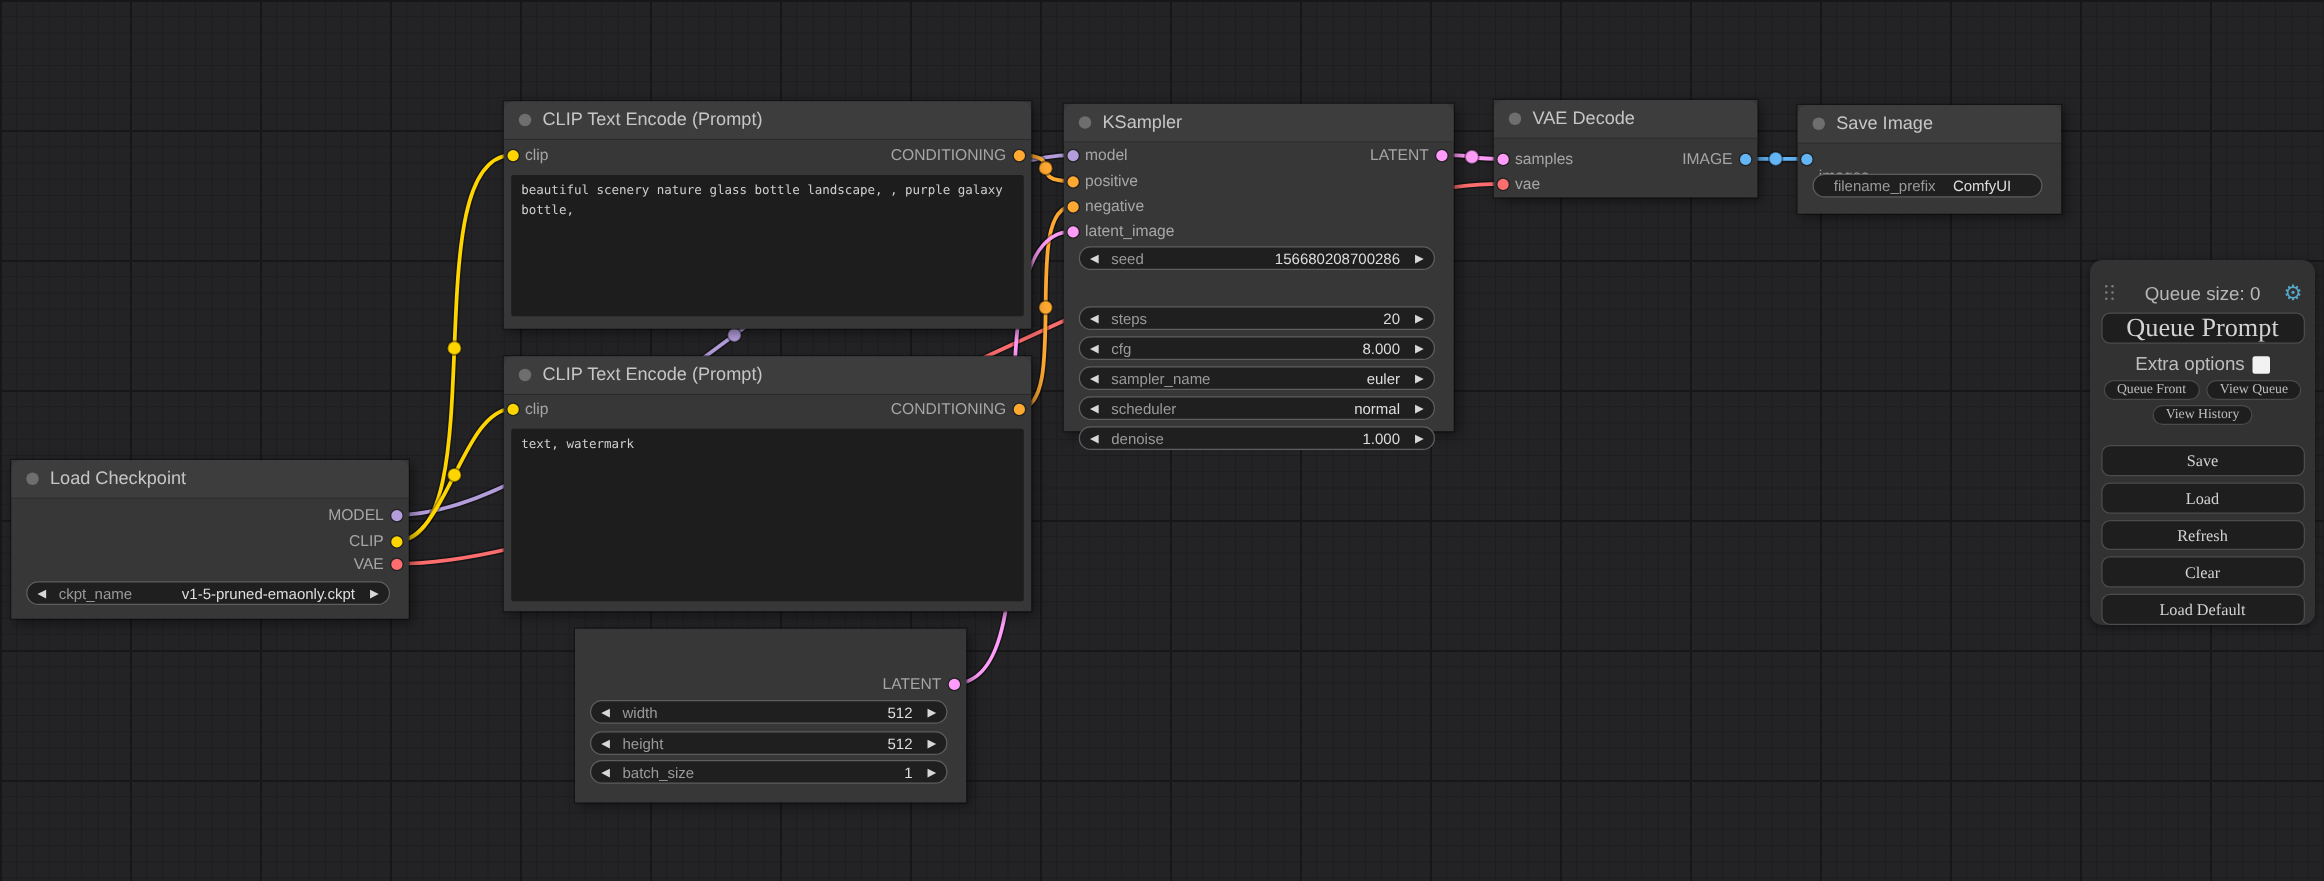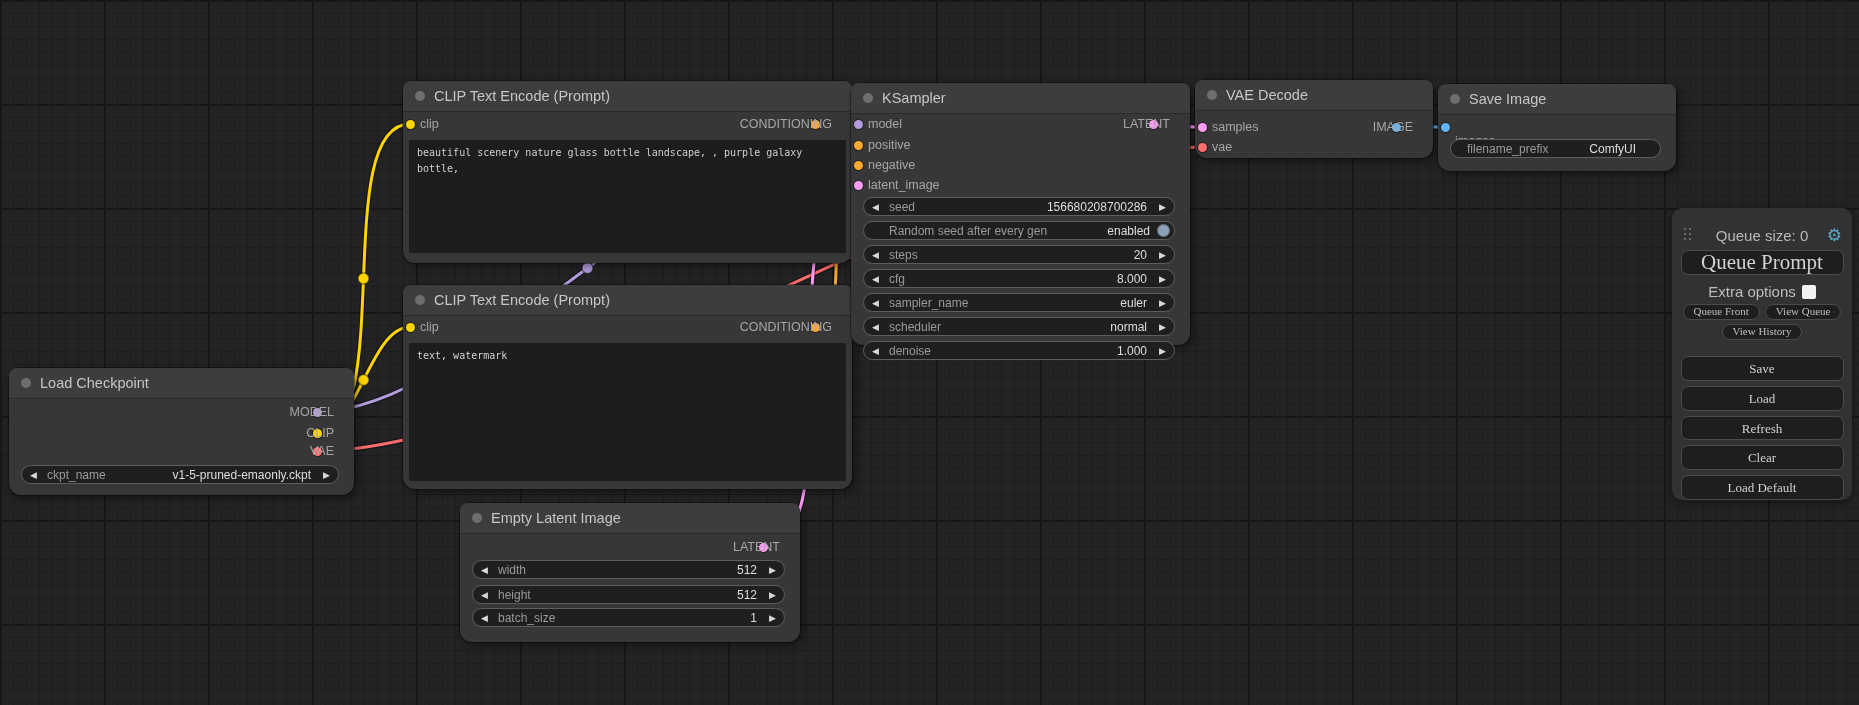--- a/index.html
+++ b/index.html
@@ -10,23 +10,22 @@
     background-image:
       linear-gradient(#17171a 2px,transparent 2px),
       linear-gradient(90deg,#17171a 2px,transparent 2px),
       linear-gradient(#1d1d20 1px,transparent 1px),
       linear-gradient(90deg,#1d1d20 1px,transparent 1px);
     background-size:104px 104px,104px 104px,13px 13px,13px 13px;
   }
   #wires{position:absolute;left:0;top:0;z-index:1;}
   #nodes{position:absolute;left:0;top:0;z-index:2;}
   .node{
-    position:absolute;background:#373737;border-radius:12px;
+    position:absolute;background:#373737;border-radius:0;
     box-shadow:0 0 0 1px rgba(0,0,0,.35),3px 3px 9px rgba(0,0,0,.45);
-    padding-left:27px;
   }
   .node-head{
     position:absolute;left:0;top:0;right:0;height:30px;background:#3d3d3d;
     border-radius:8px 8px 0 0;border-bottom:1px solid rgba(0,0,0,.3);
   }
   .title-dot{position:absolute;left:12px;top:10px;width:10px;height:10px;border-radius:50%;background:#6e6e6e;}
   .node-title{position:absolute;left:31px;top:7px;font-size:14.5px;color:#c6c6c6;white-space:nowrap;}
   .slot-dot{position:absolute;width:9px;height:9px;border-radius:50%;box-shadow:0 0 0 1px rgba(0,0,0,.4);}
   .slot-label{position:absolute;font-size:12.5px;color:#a6a6a6;white-space:nowrap;transform:translateY(-50%);}
   .pill{
@@ -161,25 +160,20 @@
         <span class="slot-dot" style="background: rgb(255, 169, 49); top: 77.5px; left: 2.5px;"></span>
         <span class="slot-label" style="top: 82px; left: 17px;">negative</span>
         <span class="slot-dot" style="background: rgb(255, 156, 249); top: 97.5px; left: 2.5px;"></span>
         <span class="slot-label" style="top: 102px; left: 17px;">latent_image</span>
         <div class="pill" style="top: 114px;">
           <span class="arr l">◀</span>
           <span class="arr r">▶</span>
           <span class="wlabel">seed</span>
           <span class="wvalue">156680208700286</span>
         </div>
-        <div class="pill" style="top: 138px;">
-          <span class="wlabel">Random seed after every gen</span>
-          <span class="wvalue noarrow">enabled</span>
-          <span class="toggle-circle" style="background: rgb(139, 160, 180);"></span>
-        </div>
         <div class="pill" style="top: 162px;">
           <span class="arr l">◀</span>
           <span class="arr r">▶</span>
           <span class="wlabel">steps</span>
           <span class="wvalue">20</span>
         </div>
         <div class="pill" style="top: 186px;">
           <span class="arr l">◀</span>
           <span class="arr r">▶</span>
           <span class="wlabel">cfg</span>
@@ -198,24 +192,20 @@
           <span class="wvalue">normal</span>
         </div>
         <div class="pill" style="top: 258px;">
           <span class="arr l">◀</span>
           <span class="arr r">▶</span>
           <span class="wlabel">denoise</span>
           <span class="wvalue">1.000</span>
         </div>
       </div>
       <div class="node" style="left: 460px; top: 503px; width: 313px; height: 139px;">
-        <div class="node-head">
-          <span class="title-dot"></span>
-          <span class="node-title">Empty Latent Image</span>
-        </div>
         <span class="slot-dot" style="background: rgb(255, 156, 249); top: 39.5px; left: 298.5px;"></span>
         <span class="slot-label" style="top: 44px; right: 20px;">LATENT</span>
         <div class="pill" style="top: 57px;">
           <span class="arr l">◀</span>
           <span class="arr r">▶</span>
           <span class="wlabel">width</span>
           <span class="wvalue">512</span>
         </div>
         <div class="pill" style="top: 82px;">
           <span class="arr l">◀</span>

